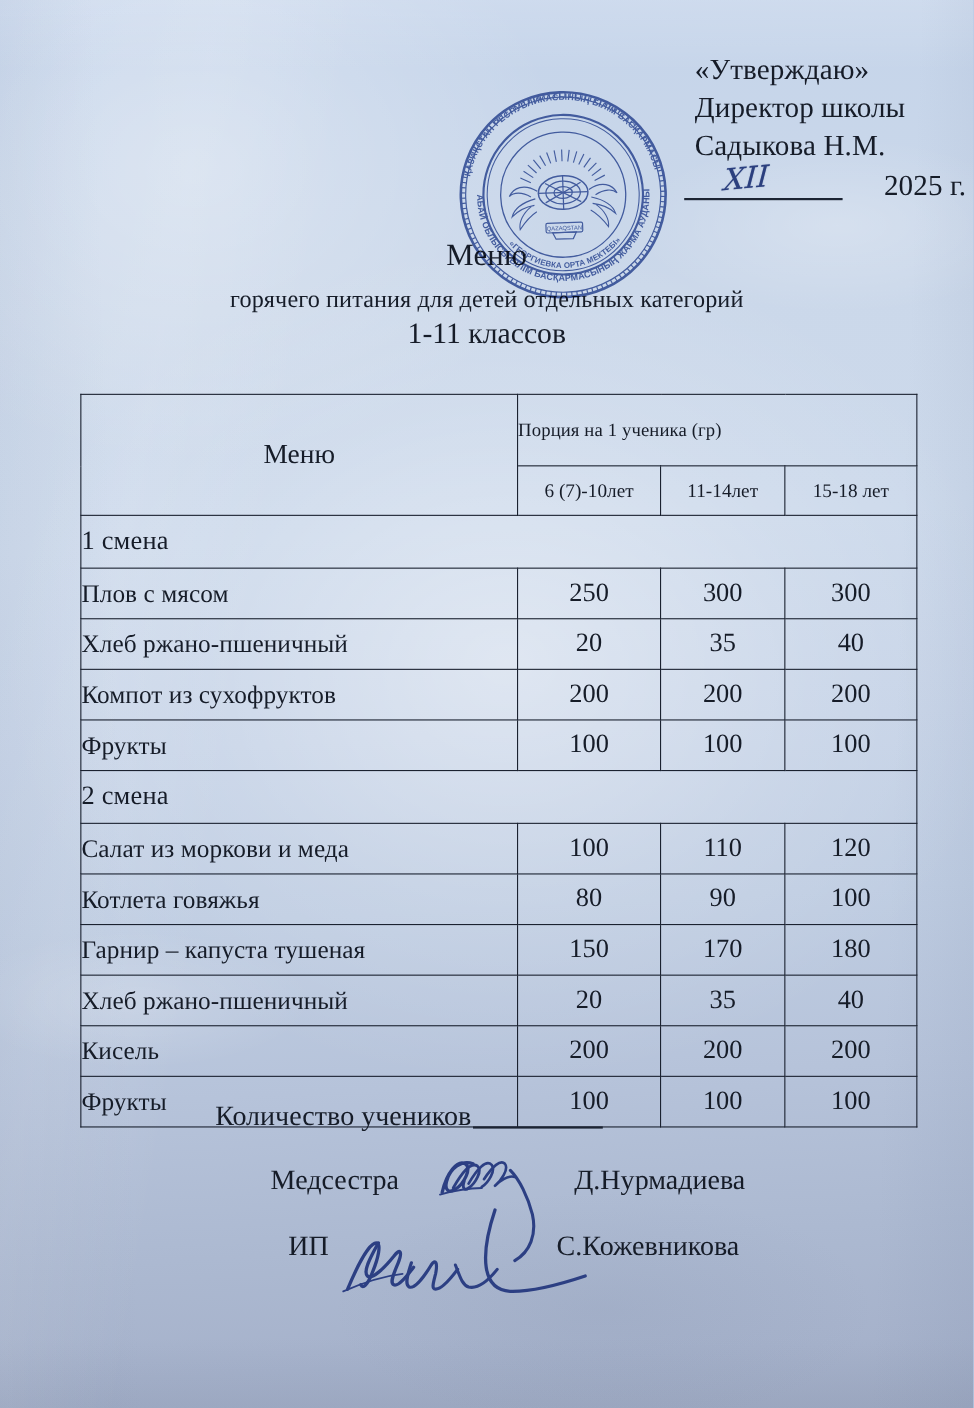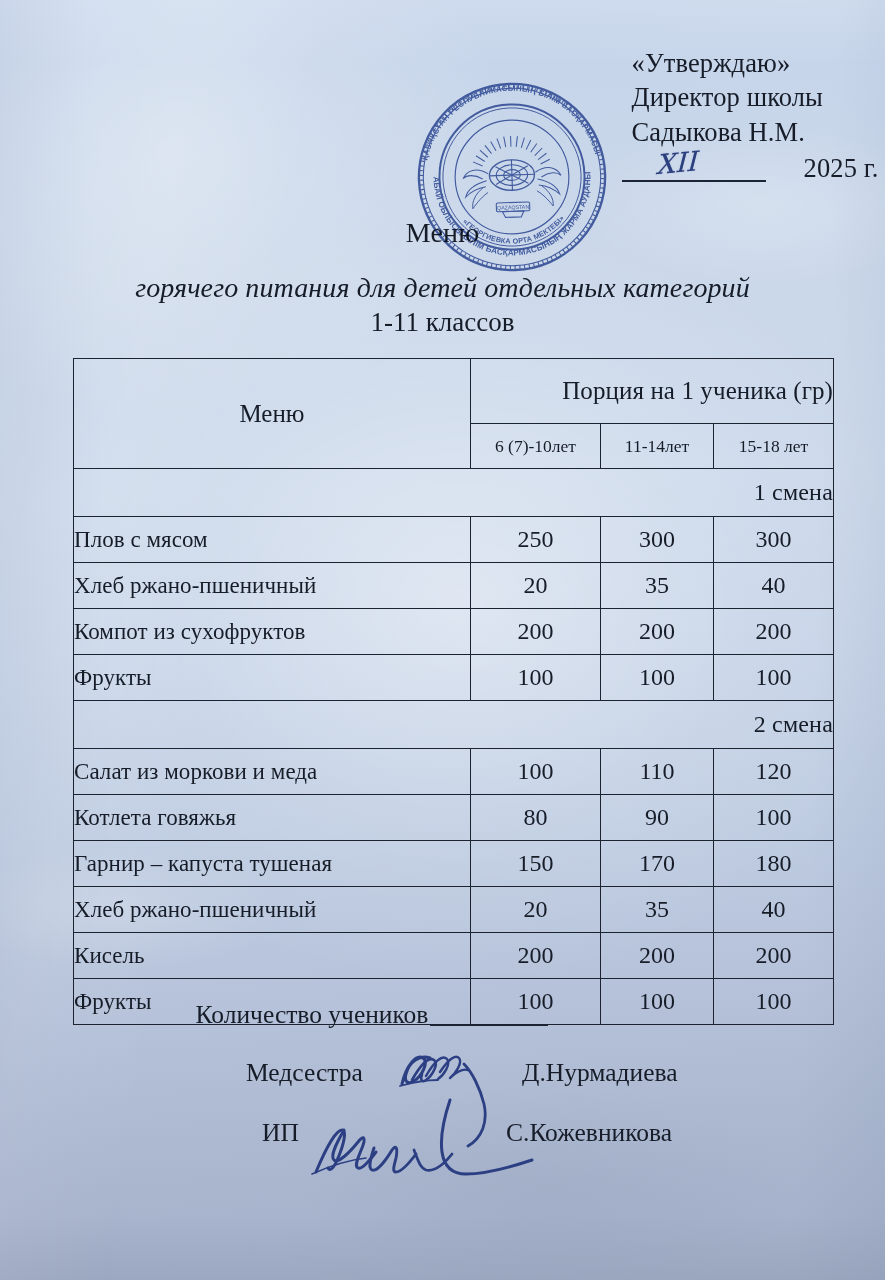--- a/index.html
+++ b/index.html
@@ -131,24 +131,23 @@
     left: 0;
     width: 885px;
     text-align: center;
     line-height: 1.20;
   }
   #title-menu {
     font-size: 28px;
     letter-spacing: 0.2px;
   }
   #title-sub1 {
-    font-size: 28px;
-    margin-top: 21px;
+    font-size: 22px;
+    margin-top: 9px;
     letter-spacing: 0.1px;
-    font-style: italic;
   }
   #title-sub2 {
     font-size: 27px;
     margin-top: 2px;
   }
 
   
   #menu-table {
     position: absolute;
     left: 73px;
@@ -170,35 +169,35 @@
   .col-b      { width: 113px; }
   .col-c      { width: 120px; }
 
   .th-menu {
     text-align: center;
     font-size: 25px;
     height: 108px;
     vertical-align: middle;
   }
   .th-portion {
-    text-align: right;
-    font-size: 25px;
+    text-align: left;
+    font-size: 17px;
     height: 64px;
     vertical-align: middle;
     letter-spacing: 0.1px;
   }
   .th-age {
     text-align: center;
     font-size: 17.5px;
     height: 44px;
     vertical-align: middle;
     margin-left: 18px;
   }
   .shift-row td {
-    text-align: right;
+    text-align: left;
     font-size: 24px;
     height: 47px;
     vertical-align: middle;
     letter-spacing: 0.2px;
   }
   .dish {
     text-align: left;
     padding-left: 9px;
     height: 45px;
     vertical-align: middle;

